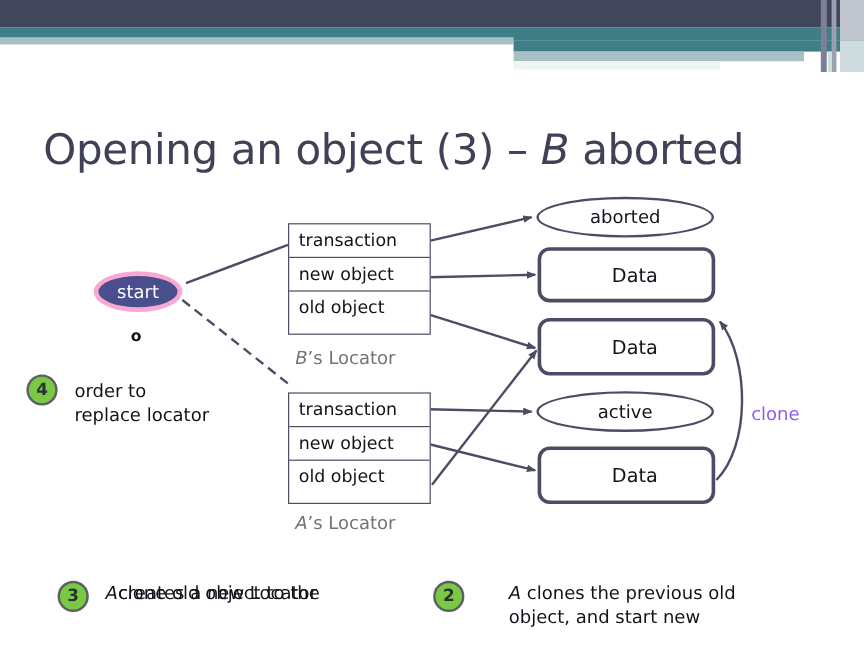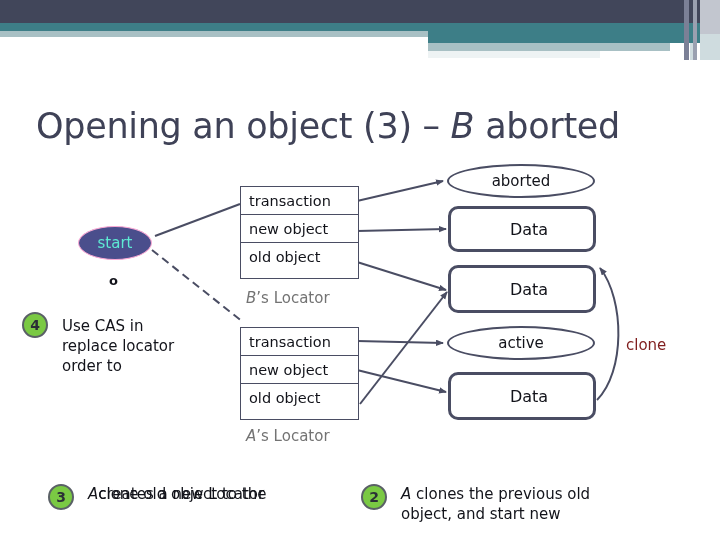--- a/index.html
+++ b/index.html
@@ -62,26 +62,26 @@
   }
 
   
   .ell{
     position:absolute;border-radius:50%;
     display:flex;align-items:center;justify-content:center;
     box-sizing:border-box;font-size:15px;white-space:nowrap;
   }
   .ell-open{border:2px solid #4a4d63;background:#fff;color:#12131a;}
   .ell-start{
-    background:#4a4e8c;border:1px solid #f9a8d4;color:#5eead4;
+    background:#4a4e8c;border:4px solid #f9a8d4;color:#ffffff;
     font-size:15px;
   }
 
   
-  .plain{position:absolute;font-size:15px;color:#7f1d1d;white-space:nowrap;}
+  .plain{position:absolute;font-size:15px;color:#8b5cf6;white-space:nowrap;}
   .tiny-o{position:absolute;font-size:13px;font-weight:bold;color:#12131a;}
 
   
   .badge{
     position:absolute;width:26px;height:26px;border-radius:50%;
     background:#7ac943;border:2px solid #5a6066;box-sizing:border-box;
     display:flex;align-items:center;justify-content:center;
     font-size:14px;color:#2b2f36;font-weight:bold;
   }
   .steptext{
@@ -175,29 +175,28 @@
   </div>
 
   <div class="ell ell-open" style="left:447px;top:326px;width:148px;height:34px;">
     <span>active</span>
   </div>
 
   <div class="plain" style="left:626px;top:336px;">clone</div>
 
   <div class="badge" style="left:22px;top:312px;">4</div>
   <div class="steptext" style="left:62px;top:316px;">
-    <div>Use CAS in</div>
+    <div>order to</div>
     <div>replace locator</div>
-    <div>order to</div>
   </div>
 
   <div class="badge" style="left:48px;top:484px;">3</div>
   <div class="steptext" style="left:88px;top:484px;">
     <div><span class="it">A</span><span class="overlap"><span class="under"> sets old object to the</span><span class="lay"> clone old object to the</span><span class="lay"> creates a new Locator</span></span></div>
   </div>
 
   <div class="badge" style="left:361px;top:484px;">2</div>
-  <div class="steptext" style="left:401px;top:484px;">
+  <div class="steptext" style="left:424px;top:484px;">
     <div><span class="it">A</span><span> clones the previous old</span></div>
     <div>object, and start new</div>
   </div>
 
 </div>
 
 </body></html>

